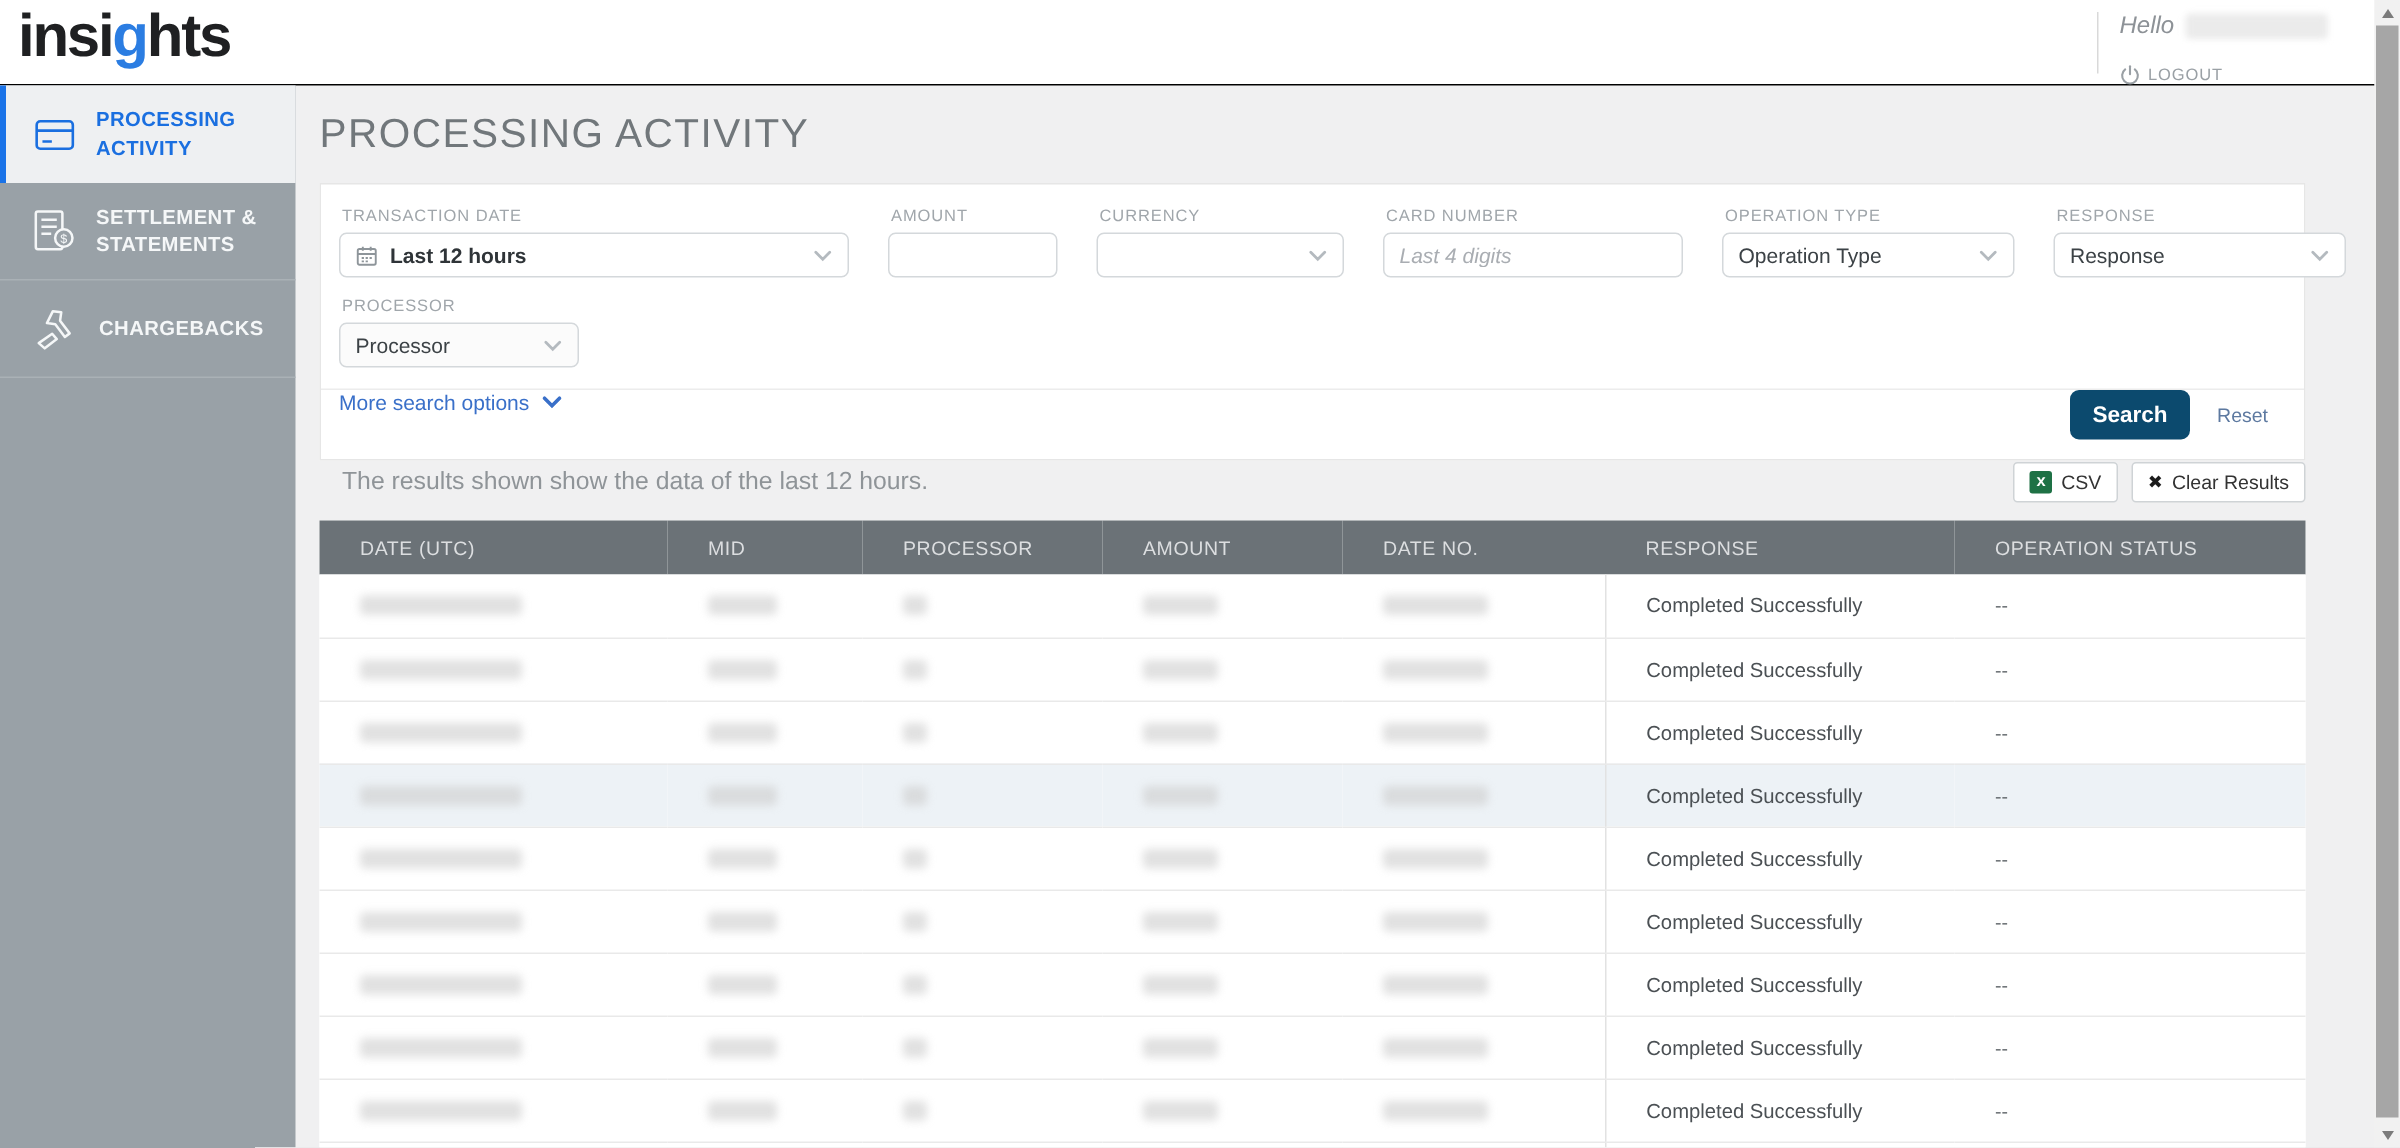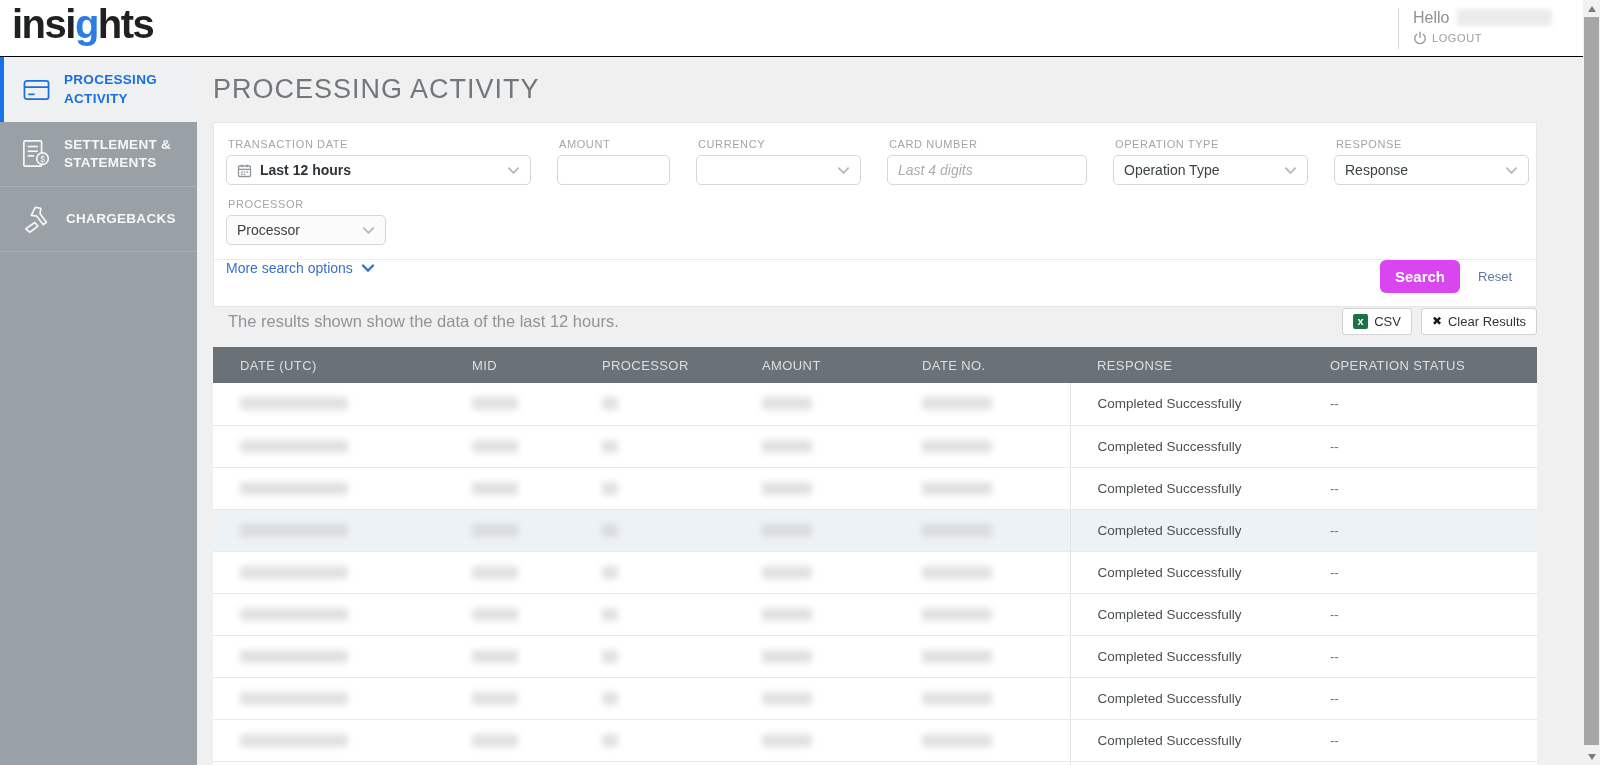--- a/index.html
+++ b/index.html
@@ -10,24 +10,24 @@
   }
   
   .topbar {
     position:absolute; left:0; top:0; width:1583px; height:57px;
     background:#ffffff; border-bottom:1px solid #000000;
   }
   .logo { position:absolute; left:12px; top:2px; font-size:40px; font-weight:600; letter-spacing:-1.5px; color:#1f2022; }
   .logo .accent { color:#2b7de2; }
   .topbar-divider { position:absolute; left:1398px; top:8px; width:1px; height:41px; background:#d9d9d9; }
   .user-area { position:absolute; left:1413px; top:9px; }
-  .greeting-row { display:flex; align-items:flex-start; gap:8px; }
+  .greeting-row { display:flex; align-items:flex-start; gap:8px;font-style:italic; }
   .greeting { font-size:16px; color:#8d9297; }
   .blur-name { width:95px; height:17px; background:#ebebeb; border-radius:3px; filter:blur(2px); }
-  .logout-row { display:flex; align-items:center; gap:5px; margin-top:4px; cursor:pointer; }
+  .logout-row { display:flex; align-items:center; gap:5px; margin-top:16px; cursor:pointer; }
   .logout-label { font-size:11px; color:#9aa0a5; letter-spacing:0.6px; }
   
   .scrollbar { position:absolute; right:0; top:0; width:17px; height:765px; background:#f1f1f1; }
   .sb-arrow { position:absolute; left:0; width:17px; height:17px; display:flex; align-items:center; justify-content:center; }
   .sb-up { top:0; } .sb-down { bottom:0; }
   .tri-up { width:0; height:0; border-left:4px solid transparent; border-right:4px solid transparent; border-bottom:6px solid #7b7b7b; }
   .tri-down { width:0; height:0; border-left:4px solid transparent; border-right:4px solid transparent; border-top:6px solid #7b7b7b; }
   .sb-thumb { position:absolute; left:1px; top:17px; width:15px; height:728px; background:#a6a6a6; }
   
   .sidebar { position:absolute; left:0; top:57px; width:197px; height:708px; background:#99a1a7; }
@@ -40,29 +40,29 @@
   .page-title { position:absolute; left:213px; top:74px; font-size:27px; font-weight:400; letter-spacing:1px; color:#71777b; }
   
   .filter-panel { position:absolute; left:213px; top:122px; width:1324px; height:185px; background:#ffffff; border:1px solid #e6e6e6; }
   .filter-rows { padding:12px 12px 0 12px; }
   .frow { display:flex; align-items:flex-start; }
   .ffield { margin-right:26px; }
   .flabel { display:block; font-size:11px; color:#a0a6ab; letter-spacing:0.6px; margin:3px 0 5px 2px; }
   .fcontrol { height:30px; border:1px solid #d4d8db; border-radius:5px; background:#fff; display:flex; align-items:center; padding:0 10px; font-size:14px; color:#3c4246; cursor:pointer; }
   .fcontrol input { border:none; outline:none; width:100%; font-size:14px; color:#3c4246; font-family:"Liberation Sans",sans-serif; background:transparent; }
   .fcontrol input::placeholder { color:#a9adb2; font-style:italic; }
-  .w-txdate{width:305px;} .w-amount{width:113px;} .w-currency{width:165px;}
+  .w-txdate{width:340px;} .w-amount{width:113px;} .w-currency{width:165px;}
   .w-card{width:200px;} .w-optype{width:195px;} .w-response{width:195px;} .w-processor{width:160px;}
   .bold-val { font-weight:700; color:#2f3438; margin-left:8px; }
   .chev { margin-left:auto; flex:0 0 auto; }
   .panel-divider { border:none; border-top:1px solid #ececec; margin:14px 0 0 0; }
   .panel-bottom { display:flex; align-items:flex-start; padding:0 24px 0 12px; height:62px; }
   .more-options { display:flex; align-items:center; gap:8px; color:#3a70c9; font-size:14px; cursor:pointer; }
   .actions { margin-left:auto; display:flex; align-items:center; gap:18px; }
-  .search-btn { width:80px; height:33px; background:#d946ef; color:#ffffff; font-size:15px; font-weight:700; border:none; border-radius:6px; cursor:pointer; font-family:"Liberation Sans",sans-serif; }
+  .search-btn { width:80px; height:33px; background:#0c4a6e; color:#ffffff; font-size:15px; font-weight:700; border:none; border-radius:6px; cursor:pointer; font-family:"Liberation Sans",sans-serif; }
   .reset-link { font-size:13px; color:#5d79a0; cursor:pointer; }
   
   .results-bar { position:absolute; left:213px; top:307px; width:1324px; height:28px; display:flex; align-items:center; }
   .results-msg { font-size:16.5px; color:#8f9498; margin-left:15px; }
   .results-actions { margin-left:auto; display:flex; align-items:center; gap:9px; }
   .mini-btn { height:27px; display:flex; align-items:center; gap:6px; background:#ffffff; border:1px solid #cfd3d6; border-radius:3px; padding:0 10px; font-size:13px; color:#333; cursor:pointer; font-family:"Liberation Sans",sans-serif; }
   .xls-icon { width:15px; height:15px; background:#1e7145; border-radius:2px; color:#fff; font-size:11px; font-weight:700; display:flex; align-items:center; justify-content:center; }
   .x-glyph { font-size:12px; color:#1b1b1b; }
   
   .grid { position:absolute; left:213px; top:347px; width:1324px; border-collapse:collapse; table-layout:fixed; background:#fff; }

